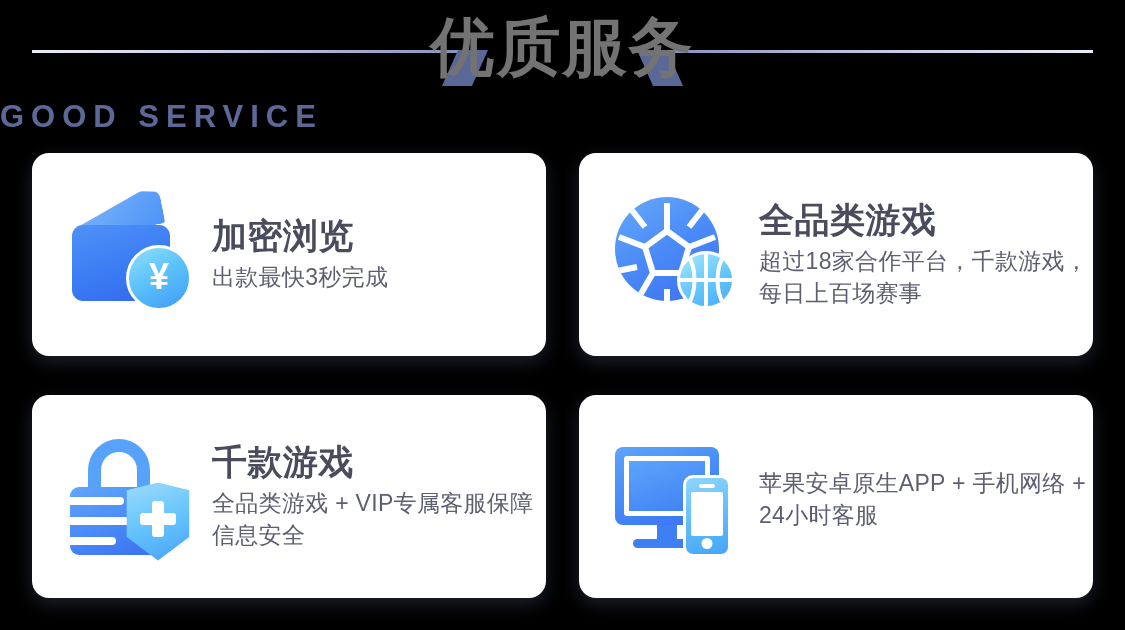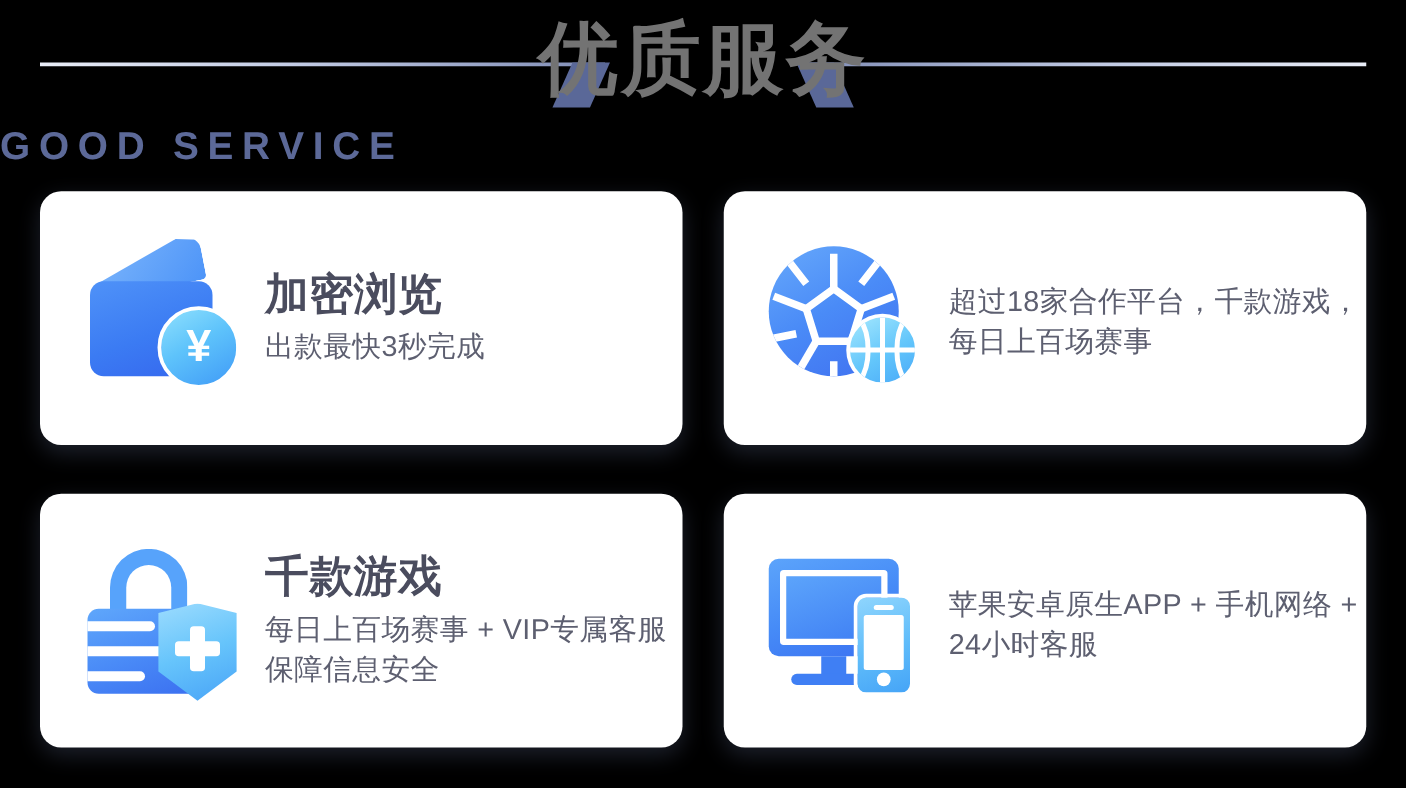--- a/index.html
+++ b/index.html
@@ -397,20 +397,21 @@
               <line x1="29" y1="0" x2="29" y2="58"></line>
               <line x1="0" y1="29" x2="58" y2="29"></line>
               <path d="M10,3 C20,16 20,42 10,55"></path>
               <path d="M48,3 C38,16 38,42 48,55"></path>
             </g>
           </svg>
         </div>
       </div>
     </div>
     <div class="card-text">
+      <div class="card-title">全品类游戏</div>
       <div class="card-desc">超过18家合作平台，千款游戏，每日上百场赛事</div>
     </div>
   </div>
 
   <div class="card">
     <div class="card-icon">
       <div class="ic-lock">
         <div class="lock-shackle"></div>
         <div class="lock-body">
           <div class="lock-slit s1"></div>
@@ -419,21 +420,21 @@
         </div>
         <div class="lock-shield">
           <div class="sh"></div>
           <div class="lock-cross-v"></div>
           <div class="lock-cross-h"></div>
         </div>
       </div>
     </div>
     <div class="card-text">
       <div class="card-title">千款游戏</div>
-      <div class="card-desc">每日上百场赛事 + VIP专属客服保障信息安全</div>
+      <div class="card-desc">全品类游戏 + VIP专属客服保障信息安全</div>
     </div>
   </div>
 
   <div class="card">
     <div class="card-icon">
       <div class="ic-device">
         <div class="monitor">
           <div class="monitor-screen"></div>
         </div>
         <div class="monitor-neck"></div>

